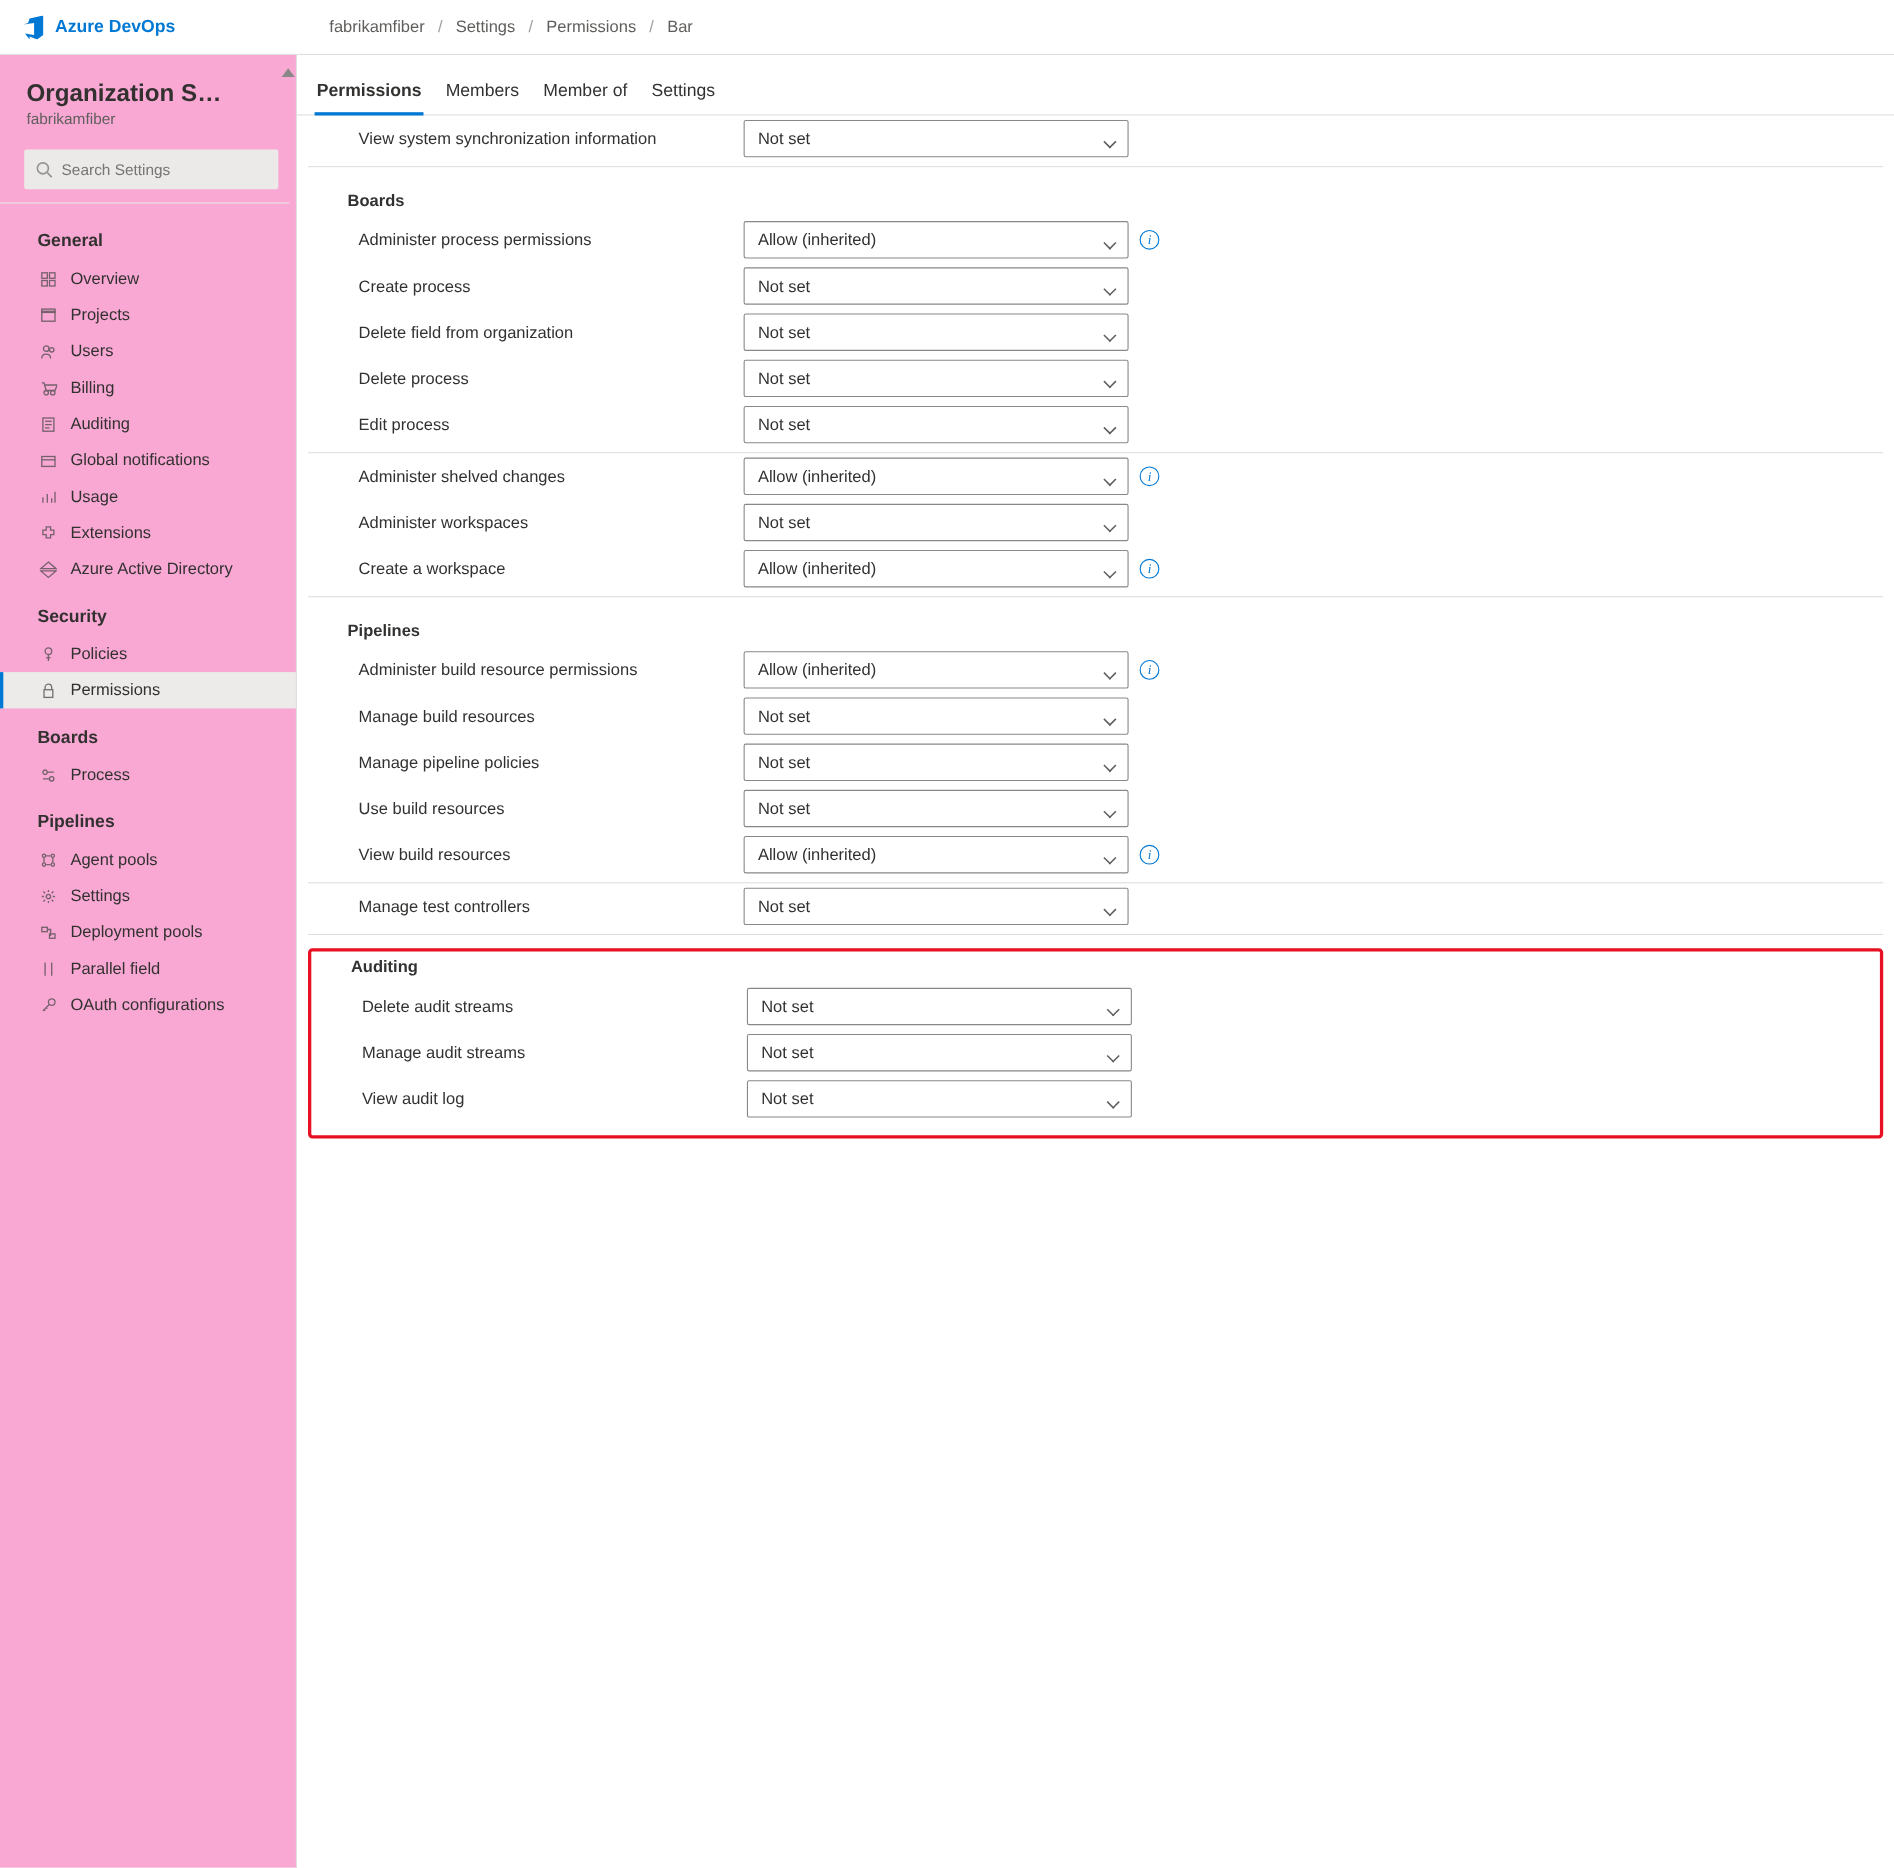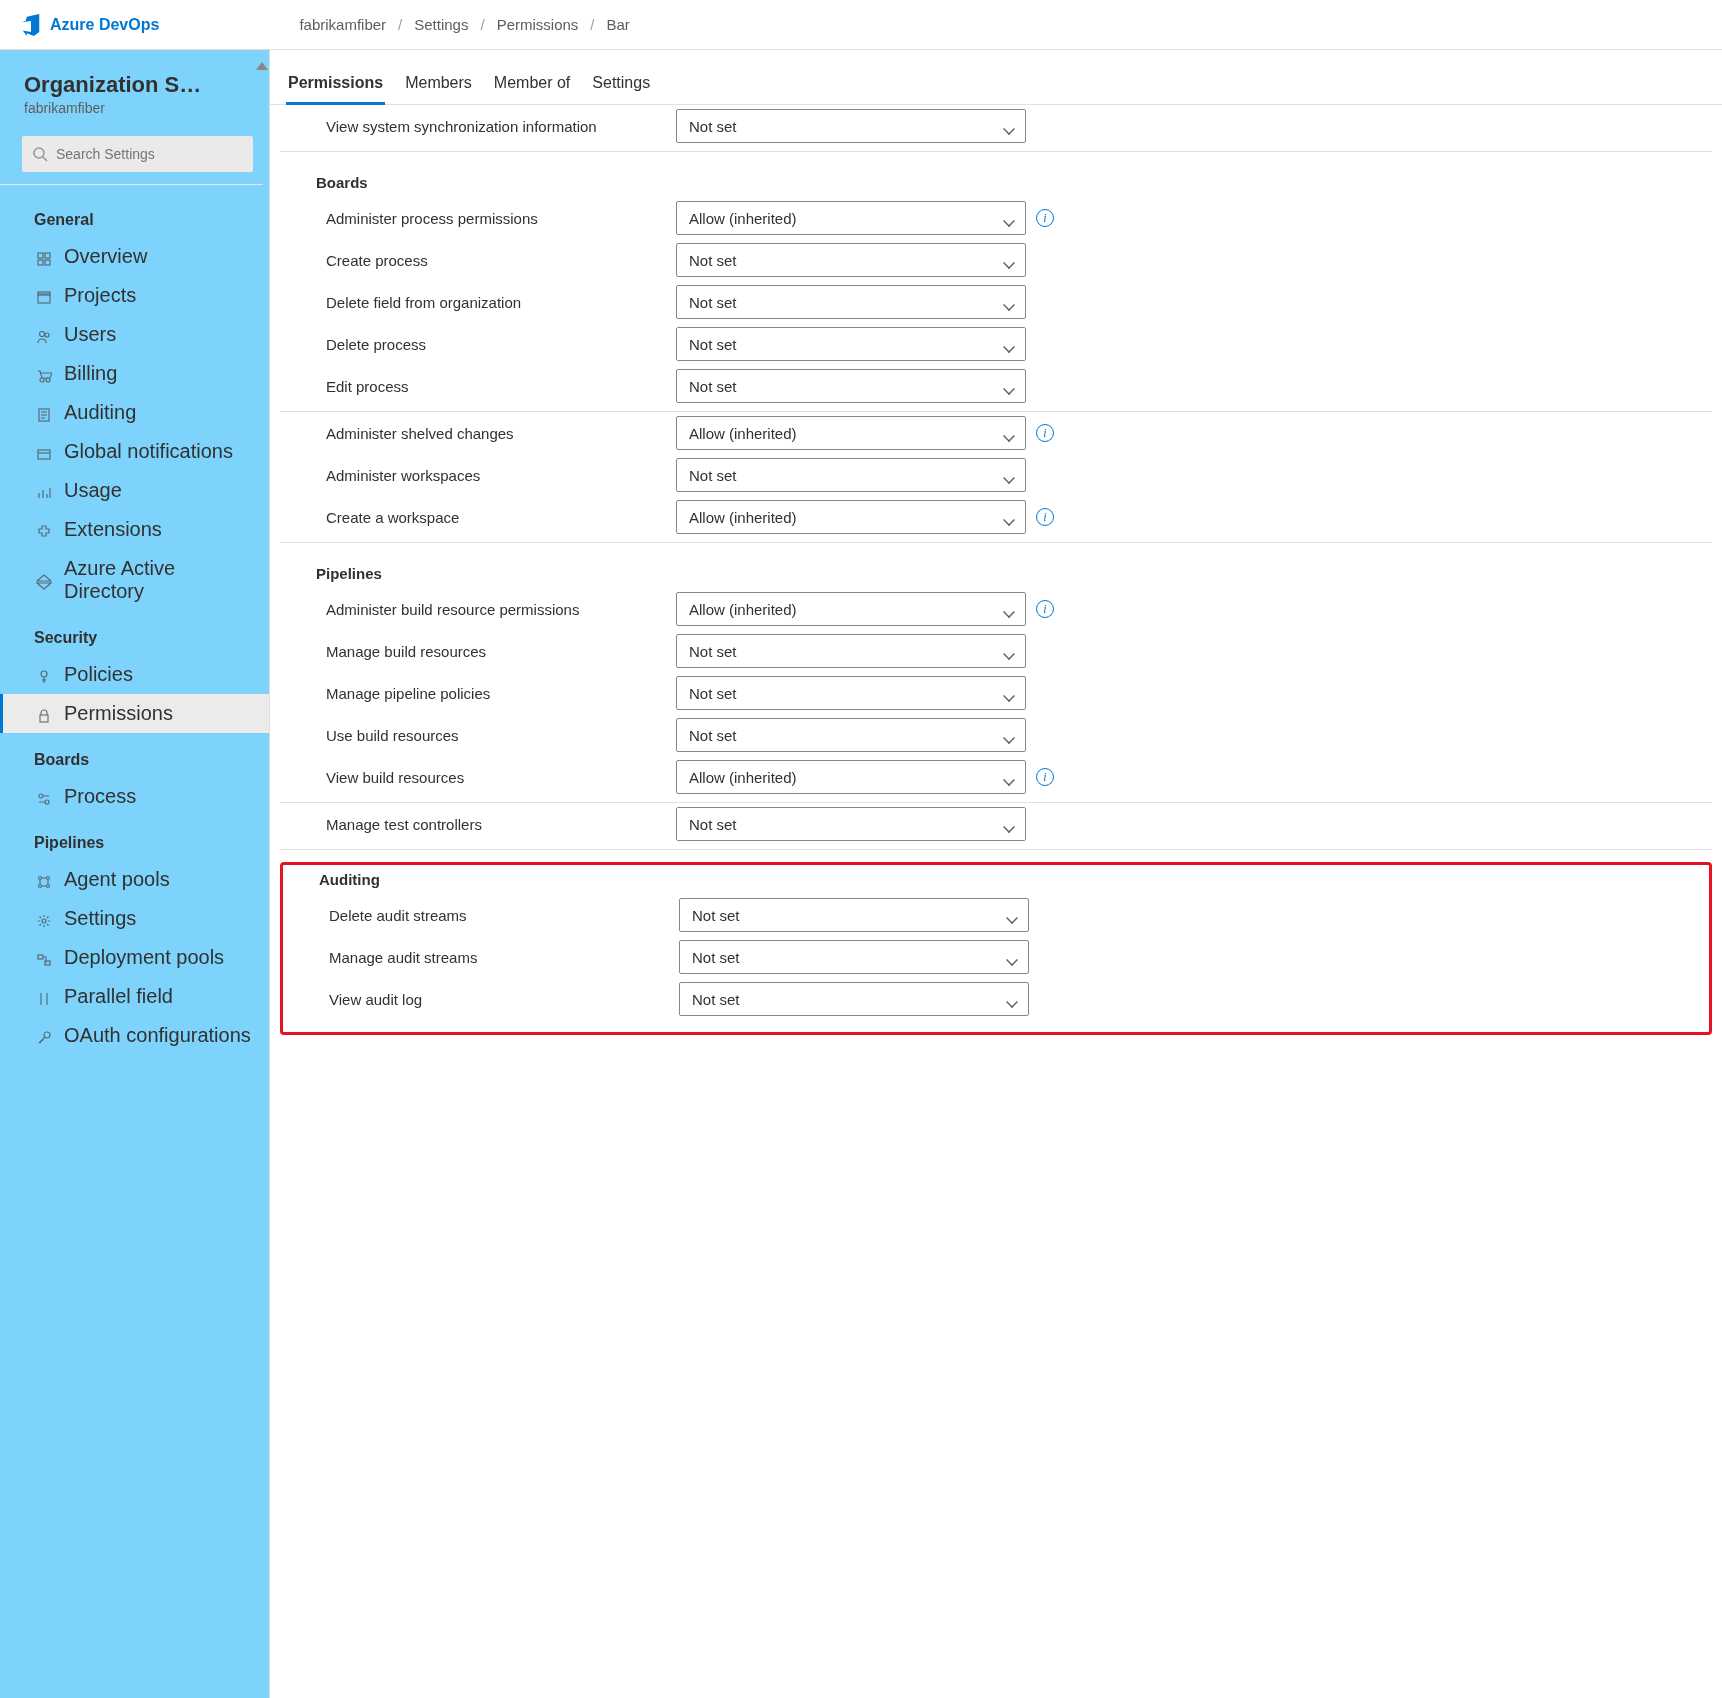--- a/index.html
+++ b/index.html
@@ -41,21 +41,21 @@
     .breadcrumb .sep { color: #a19f9d; }
     .breadcrumb-item { color: #605e5c; }
 
     
     .layout { display: flex; }
 
     
     .sidebar-wrap {
       position: relative;
       width: 270px;
-      background: #7dd3fc;
+      background: #f9a8d4;
       border-right: 1px solid #e1dfdd;
       min-height: calc(100vh - 50px);
       padding-bottom: 20px;
     }
     .sidebar-scroll-handle {
       position: absolute;
       top: 2px;
       right: -1px;
       width: 16px;
       height: 28px;
@@ -110,21 +110,21 @@
       font-weight: 600;
       font-size: 16px;
       color: #323130;
     }
     .nav-item {
       display: flex;
       align-items: center;
       gap: 12px;
       padding: 8px 12px 8px 36px;
       cursor: pointer;
-      font-size: 20px;
+      font-size: 15px;
       color: #323130;
       position: relative;
     }
     .nav-item.active {
       background: #edebe9;
     }
     .nav-item.active::before {
       content: "";
       position: absolute;
       left: 0; top: 0; bottom: 0;

